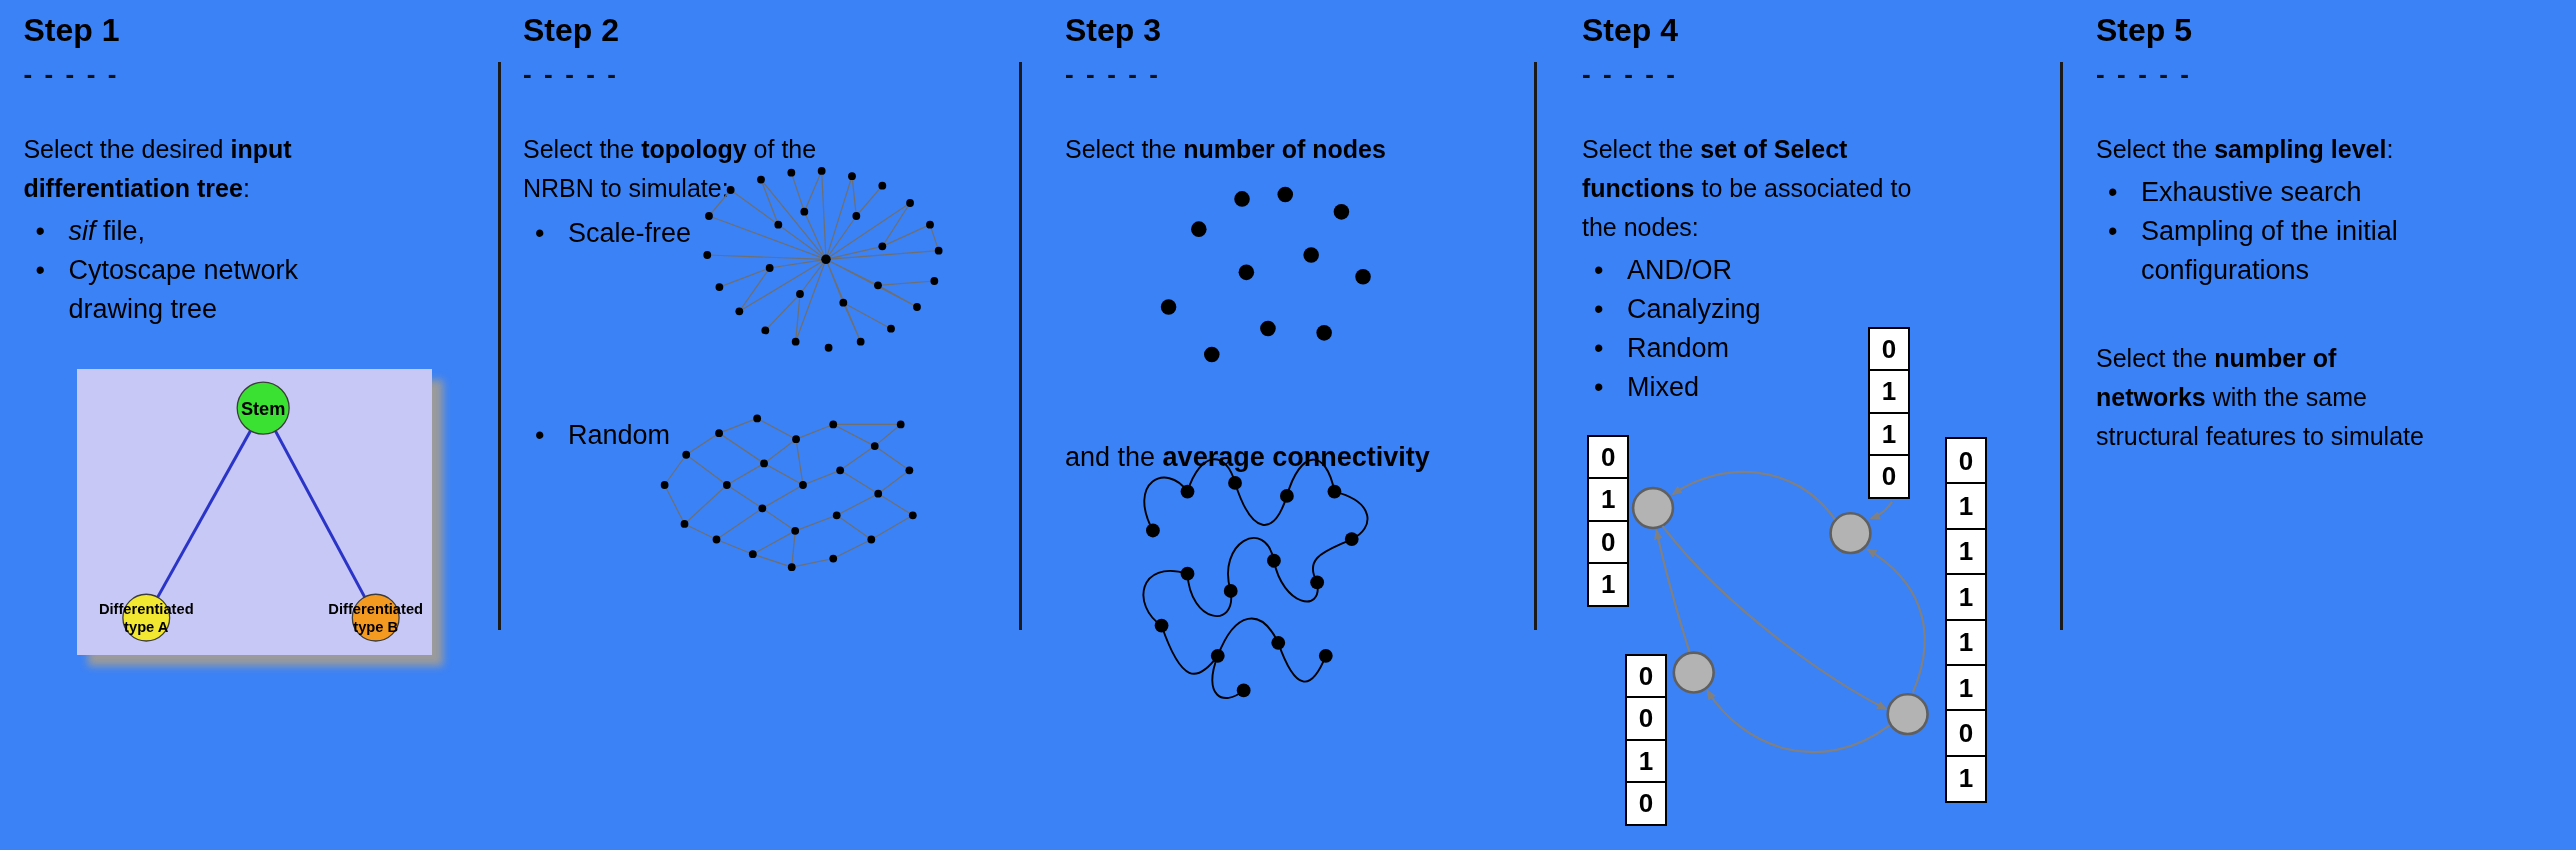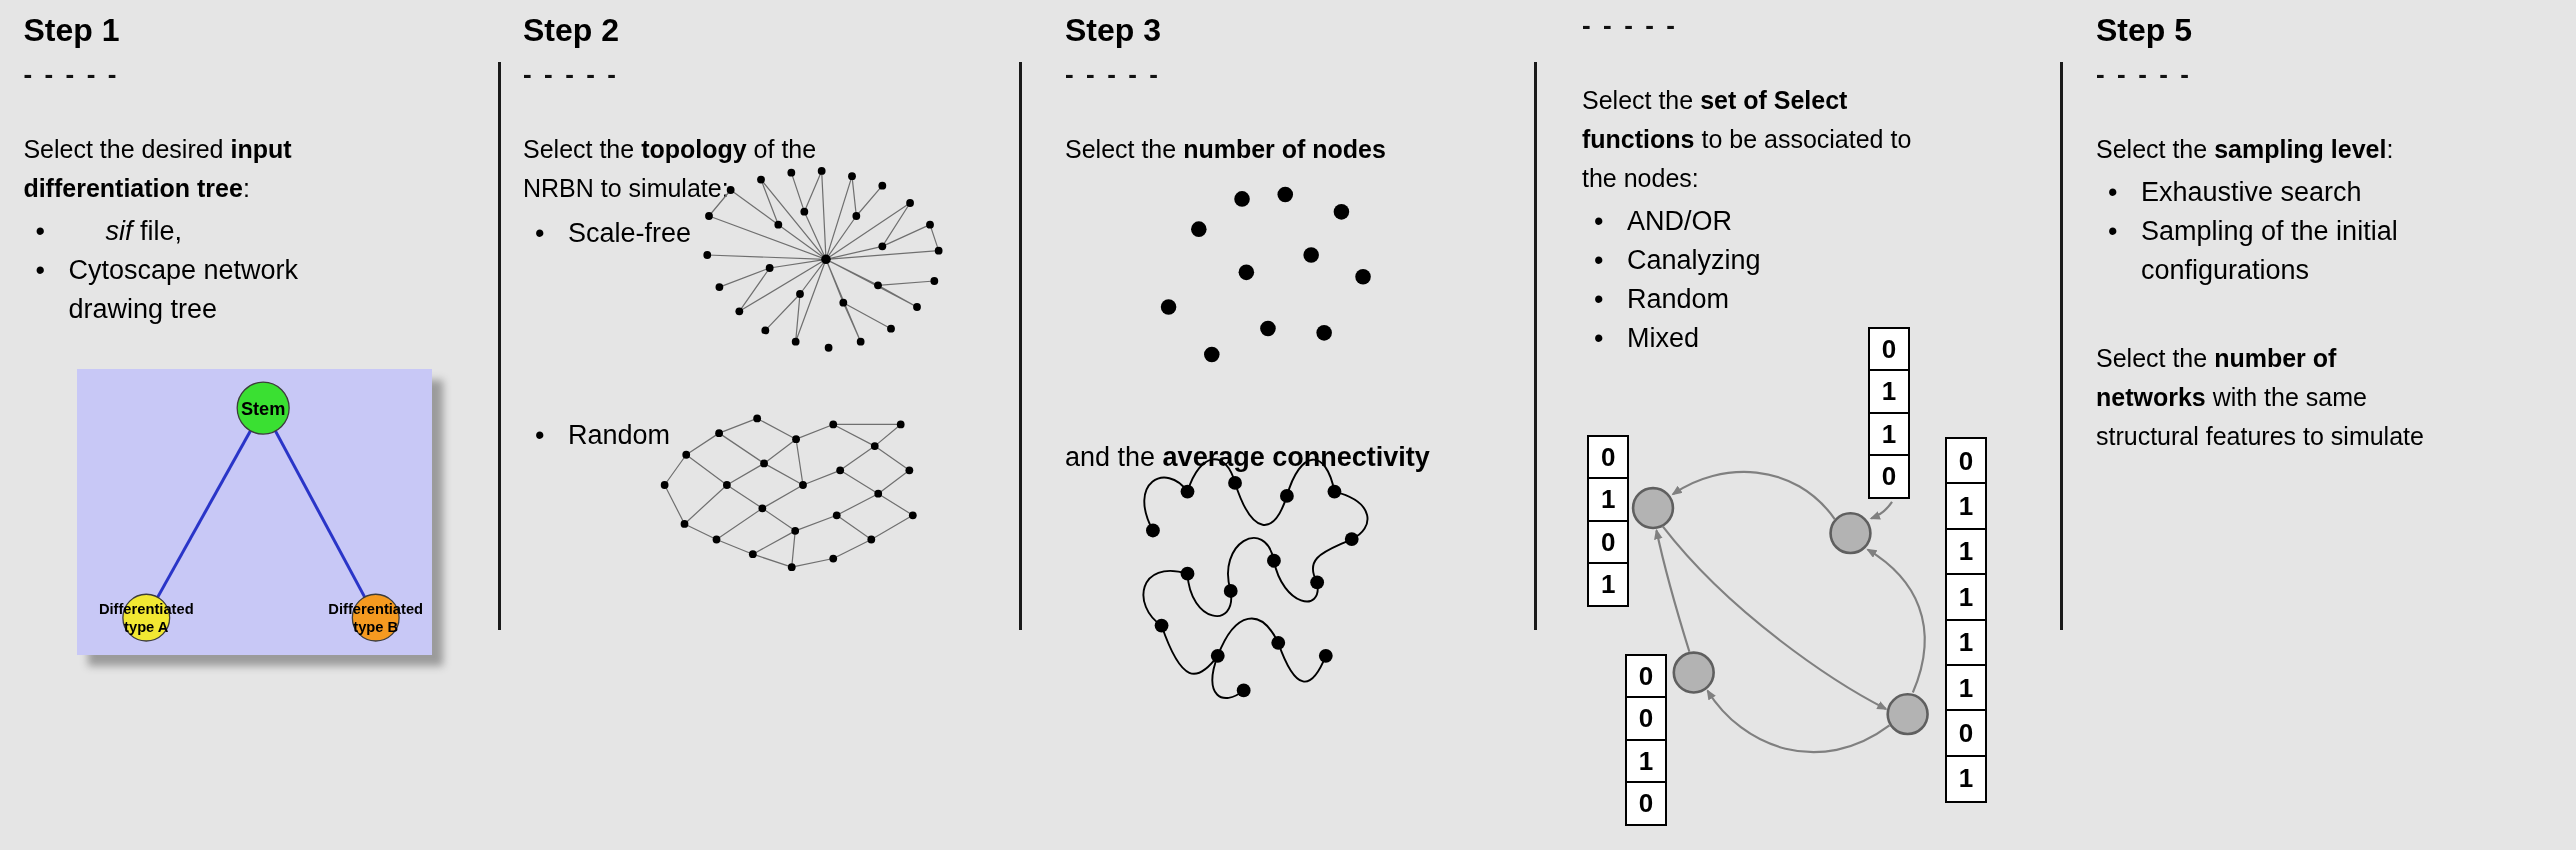--- a/index.html
+++ b/index.html
@@ -1,32 +1,32 @@
 <!DOCTYPE html>
 <html style="--tree_bg: #c8c8f6; --tree_edge: #2a35c8; --stem: #3ae032; --type_a: #f2e832; --type_b: #f59a20; --node_gray: #b3b3b3;font-size:14px"><head>
 <meta charset="utf-8">
 <style>
   *{box-sizing:border-box;}
   html,body{margin:0;padding:0;background:#fff;}
-  #canvas{position:relative;width:2576px;height:851px;background:#e5e5e5;color:#000;
+  #canvas{position:relative;width:2576px;height:851px;background:#3b82f6;color:#000;
           font-family:"Liberation Sans",sans-serif;overflow:hidden;}
   .col{position:absolute;top:0;height:851px;}
   .c1{left:23.4px;width:474px;}
   .c2{left:523px;width:467px;}
   .c3{left:1065px;width:467px;}
   .c4{left:1582px;width:472px;}
   .c5{left:2096px;width:472px;}
   .divider{position:absolute;top:62px;height:568px;width:2.6px;background:#1a1a1a;}
   .d1{left:498px;} .d2{left:1019px;} .d3{left:1534px;} .d4{left:2060px;}
   .step-title{margin:12px 0 0 0;font-size:32px;font-weight:bold;}
   .dashes{margin-top:10.4px;font-size:26px;font-weight:bold;letter-spacing:2.6px;color:#111;}
   .intro{margin:40px 0 0 0;font-size:25px;line-height:39px;}
   .p2{margin-top:49px;}
   .b{font-weight:bold;}
-  .i{font-style:italic;margin-left:37px;}
+  .i{font-style:italic;}
   .bullets{margin-top:3.5px;}
   .bullet{display:flex;font-size:27px;line-height:39px;}
   .bullet .mark{flex:0 0 45px;padding-left:12px;}
   .abs{position:absolute;}
   .cap{position:absolute;font-size:27px;line-height:39px;margin:0;}
   
   .tree-box{position:absolute;left:54px;top:369px;width:355px;height:286px;
             background:var(--tree_bg,#c8c8f6);box-shadow:11.2px 11.2px 7.8px #9b9b9b;}
   .tree-edge{stroke:var(--tree_edge,#2a35c8);stroke-width:3.5;}
   .tree-label{font-weight:bold;fill:#000;text-anchor:middle;font-family:"Liberation Sans",sans-serif;}
@@ -209,20 +209,21 @@
           <circle cx="130" cy="230" r="8"></circle>
         <circle cx="200" cy="215" r="8"></circle>
           <circle cx="255" cy="230" r="8"></circle>
         <circle cx="160" cy="270" r="8"></circle>
       </g>
     </svg>
   </section>
   <div class="divider d3"></div>
 
   <section class="col c4">
+    <h2 class="step-title">Step 4</h2>
     <div class="dashes">- - - - -</div>
     <p class="intro"><span>Select the </span><span class="b">set of Select</span><br><span class="b">functions</span><span> to be associated to</span><br><span>the nodes:</span></p>
     <div class="bullets">
       <div class="bullet">
         <span class="mark">•</span>
         <span><span>AND/OR</span></span>
       </div>
       <div class="bullet">
         <span class="mark">•</span>
         <span><span>Canalyzing</span></span>

